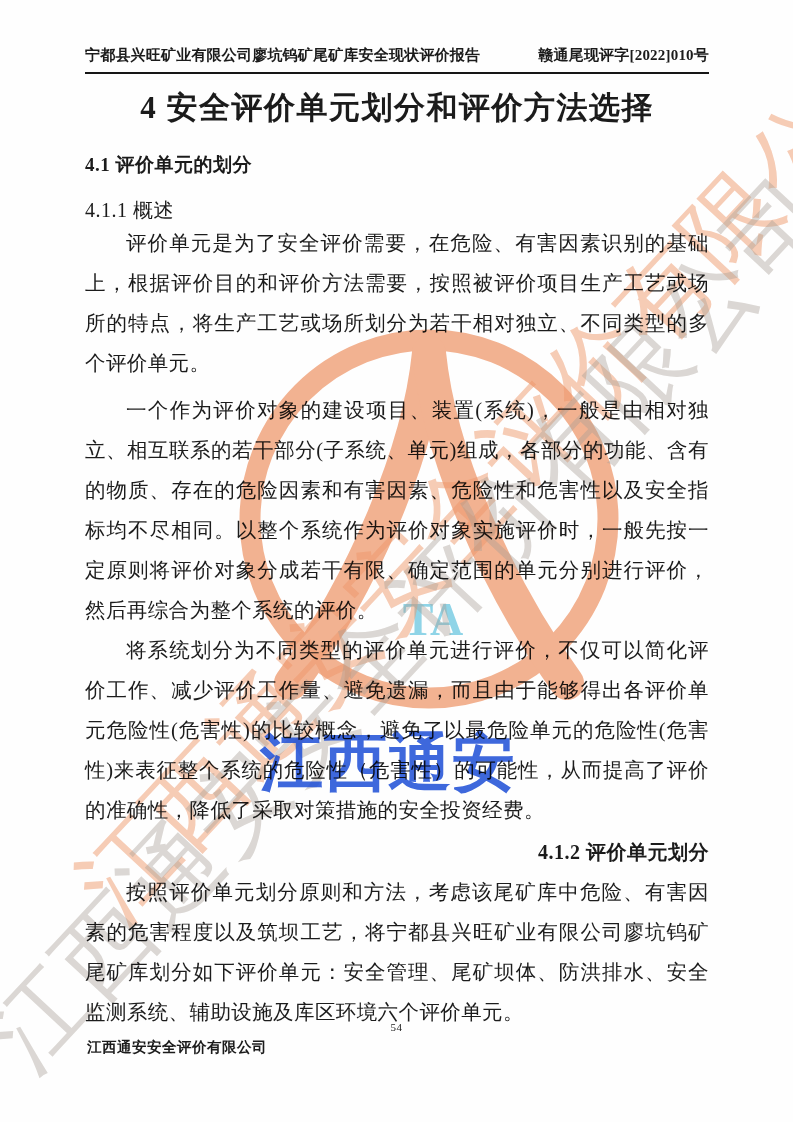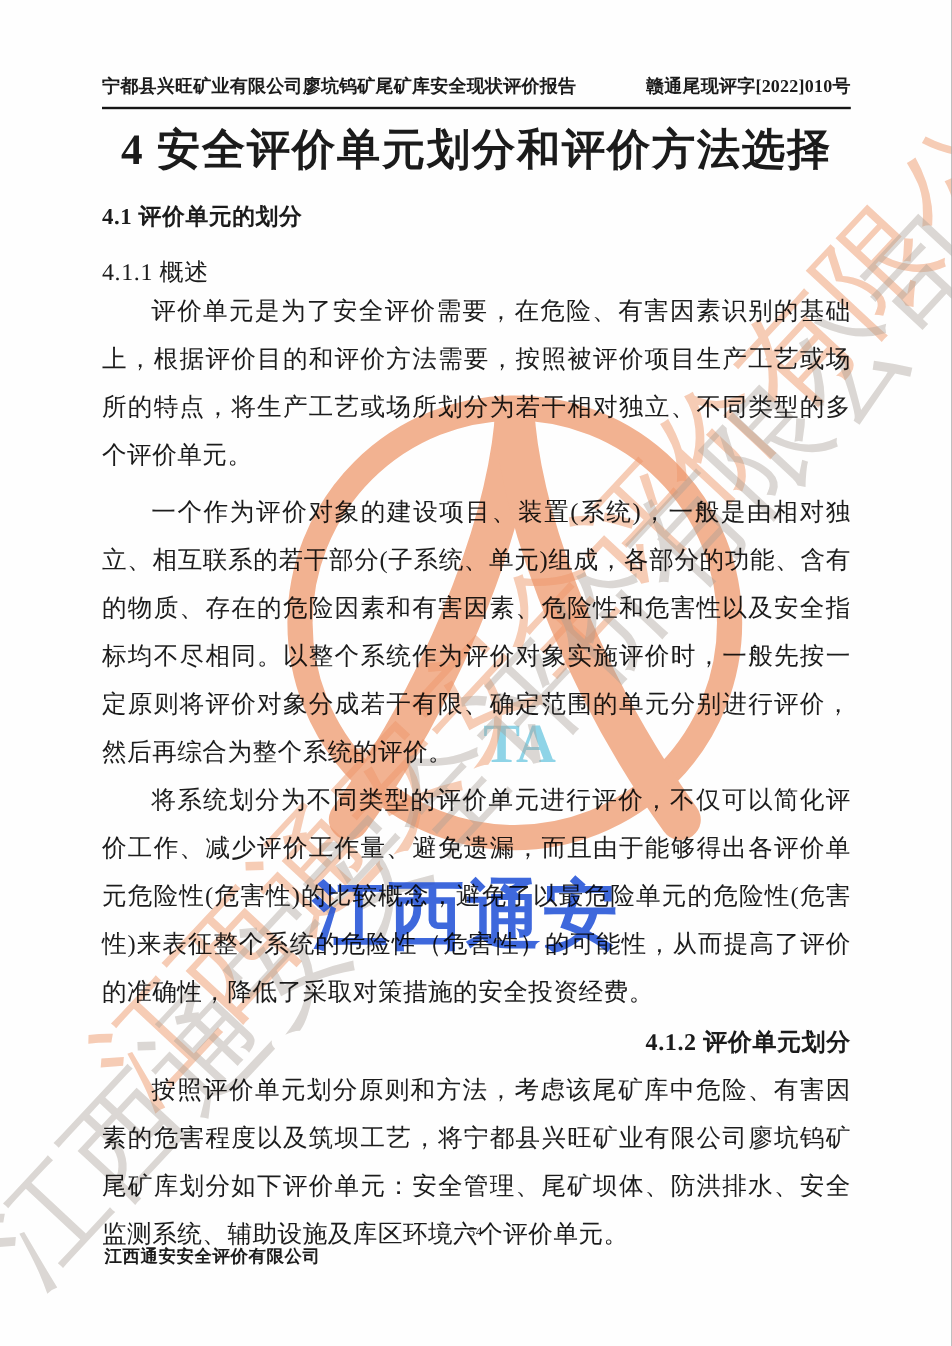--- a/index.html
+++ b/index.html
@@ -7,37 +7,37 @@
     position:relative;
     width:793px;height:1122px;
     margin:0 auto;
     background:#fefefe;
     overflow:hidden;
     font-family:"Liberation Serif","DejaVu Serif",serif;
     color:#1b1b1b;
   }
   .content{
     position:absolute;inset:0;
-    padding:63px 84px 0 85px;
+    padding:46px 84px 0 85px;
     box-sizing:border-box;
     z-index:1;
   }
   .doc-header{
     display:flex;justify-content:space-between;align-items:flex-end;
     font-size:15px;font-weight:700;letter-spacing:0.2px;
     white-space:nowrap;
   }
   .header-rule{
     border:0;border-top:2px solid #161616;
     margin:7px 0 0 0;
   }
   .doc-title{
     margin:16px 0 0 0;
     text-align:center;
-    font-size:36px;font-weight:700;letter-spacing:1.5px;
+    font-size:31px;font-weight:700;letter-spacing:1.5px;
     line-height:36px;
   }
   .h-2{
     margin:26px 0 0 0;
     font-size:19px;font-weight:700;letter-spacing:0.5px;line-height:26px;
   }
   .h-3{
     margin:19px 0 0 0;
     font-size:20px;font-weight:400;letter-spacing:0.5px;line-height:26px;
   }

